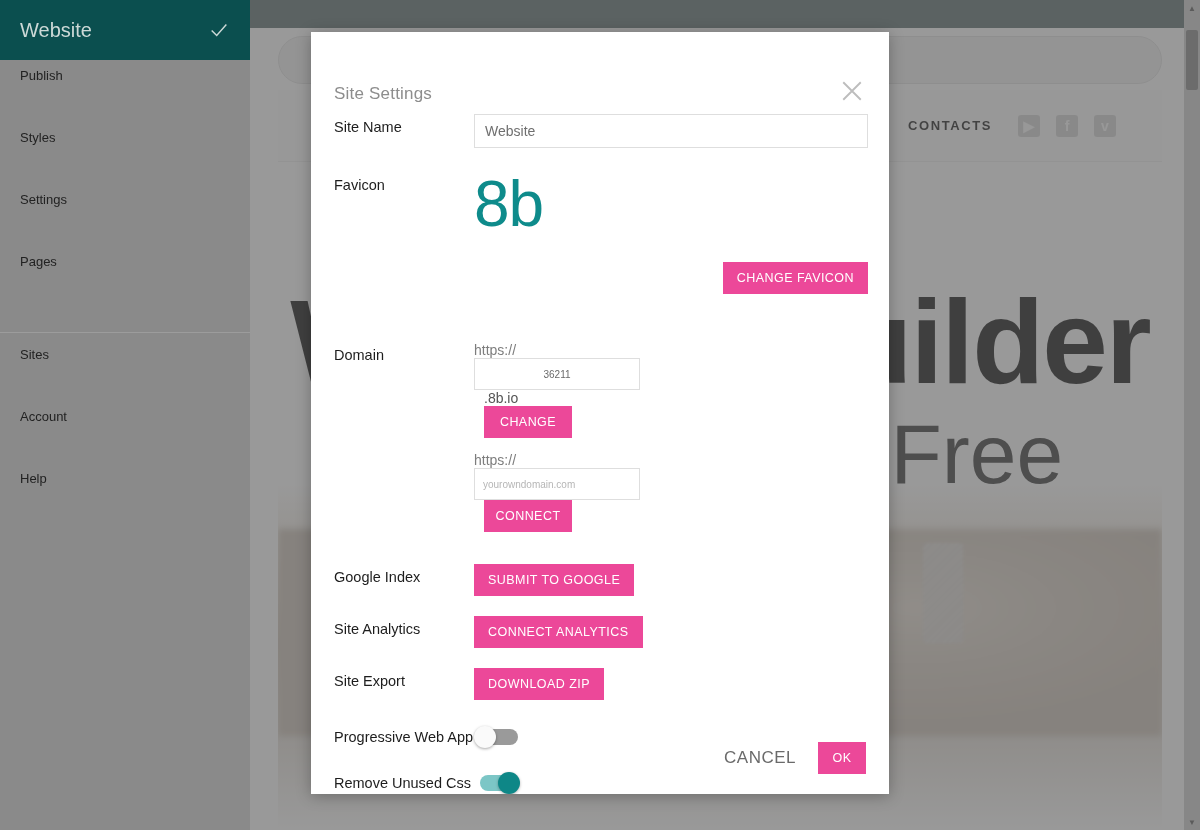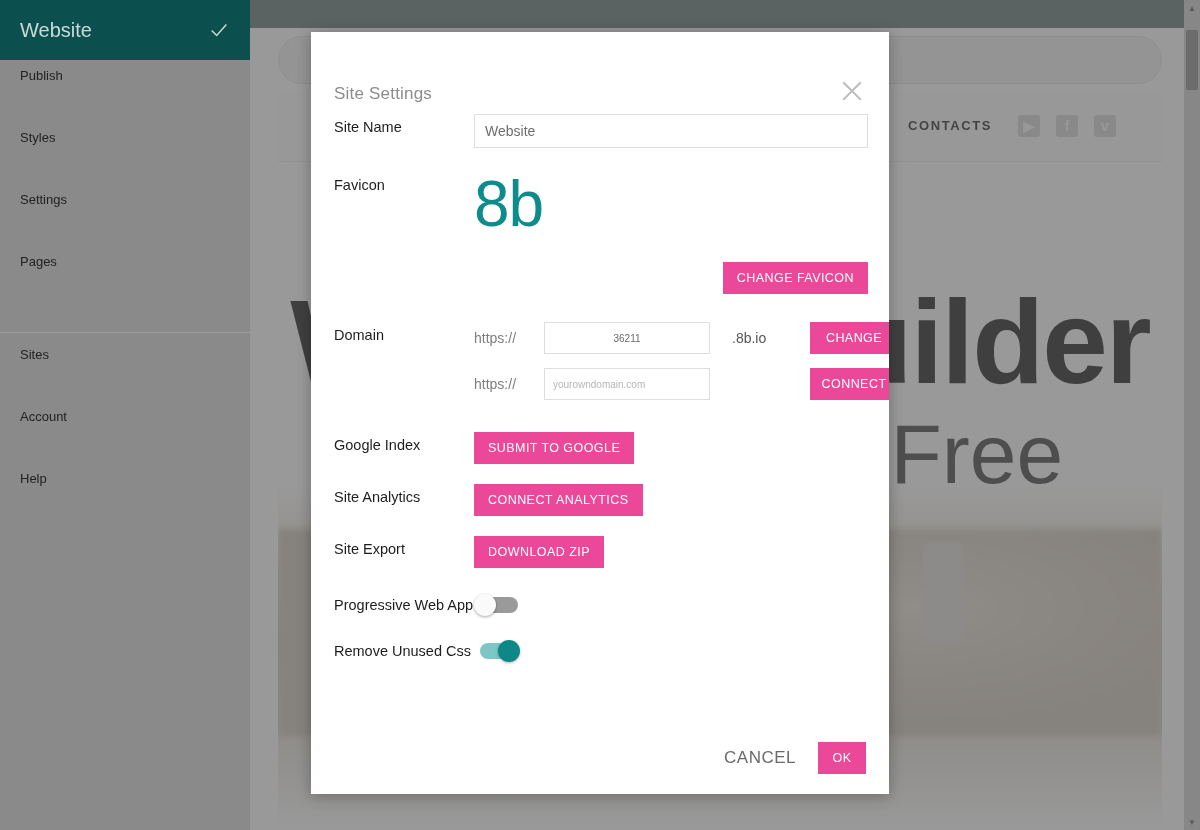--- a/index.html
+++ b/index.html
@@ -220,22 +220,23 @@
     cursor: pointer;
     font-family: "Liberation Sans", sans-serif;
   }
   .btn-row-right {
     display: flex; justify-content: flex-end;
     width: 394px;
     margin-top: 26px;
   }
 
   .domain-line {
-    display: flex; align-items: center; gap: 12px;
+    display: flex; align-items: flex-start; gap: 0;
     margin-bottom: 14px;
+    flex-direction: column;
   }
   .scheme {
     font-size: 14px; color: #7d7d7d;
     width: 58px; text-align: left;
   }
   .domain-input {
     width: 166px; height: 32px;
     border: 1px solid #dedede;
     font-size: 10px; color: #6a6a6a;
     text-align: center;
@@ -396,21 +397,21 @@
       <div class="row">
         <div class="row-label">Favicon</div>
         <div class="row-field">
           <div class="favicon-mark">8b</div>
           <div class="btn-row-right">
             <button class="btn">CHANGE FAVICON</button>
           </div>
         </div>
       </div>
 
-      <div class="row" style="margin-top:28px;">
+      <div class="row" style="margin-top:48px;">
         <div class="row-label">Domain</div>
         <div class="row-field">
 
           <div class="domain-line">
             <span class="scheme">https://</span>
             <input class="domain-input" type="text" value="36211" style="">
             <span class="tld">.8b.io</span>
             <button class="btn domain-btn">CHANGE</button>
           </div>
 

